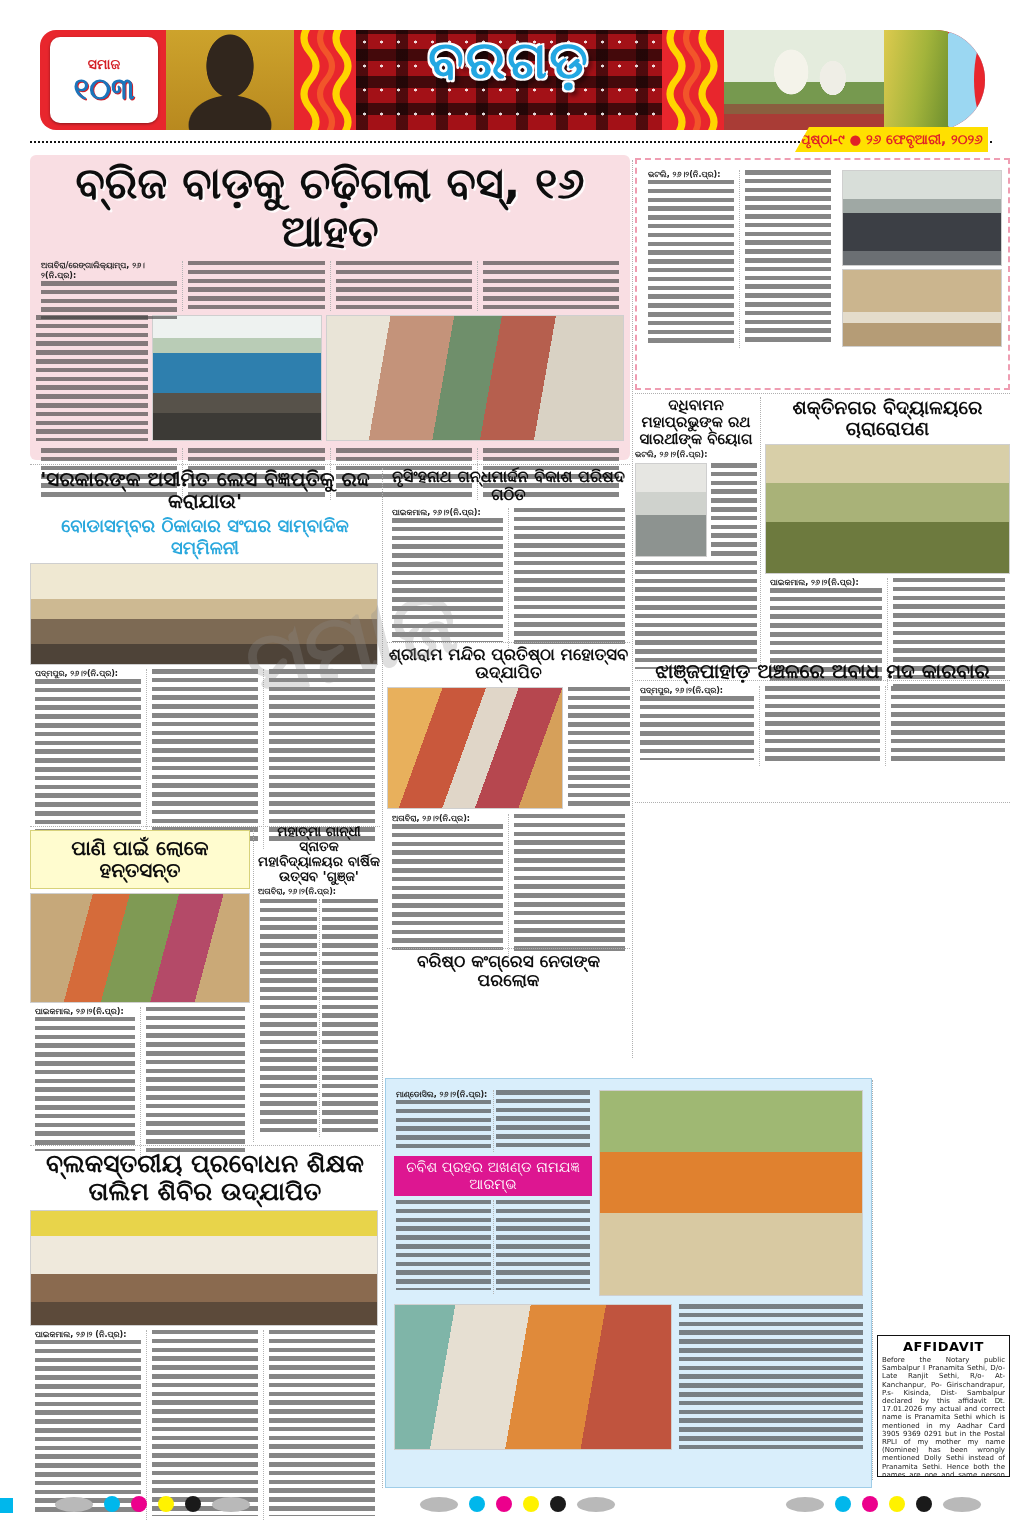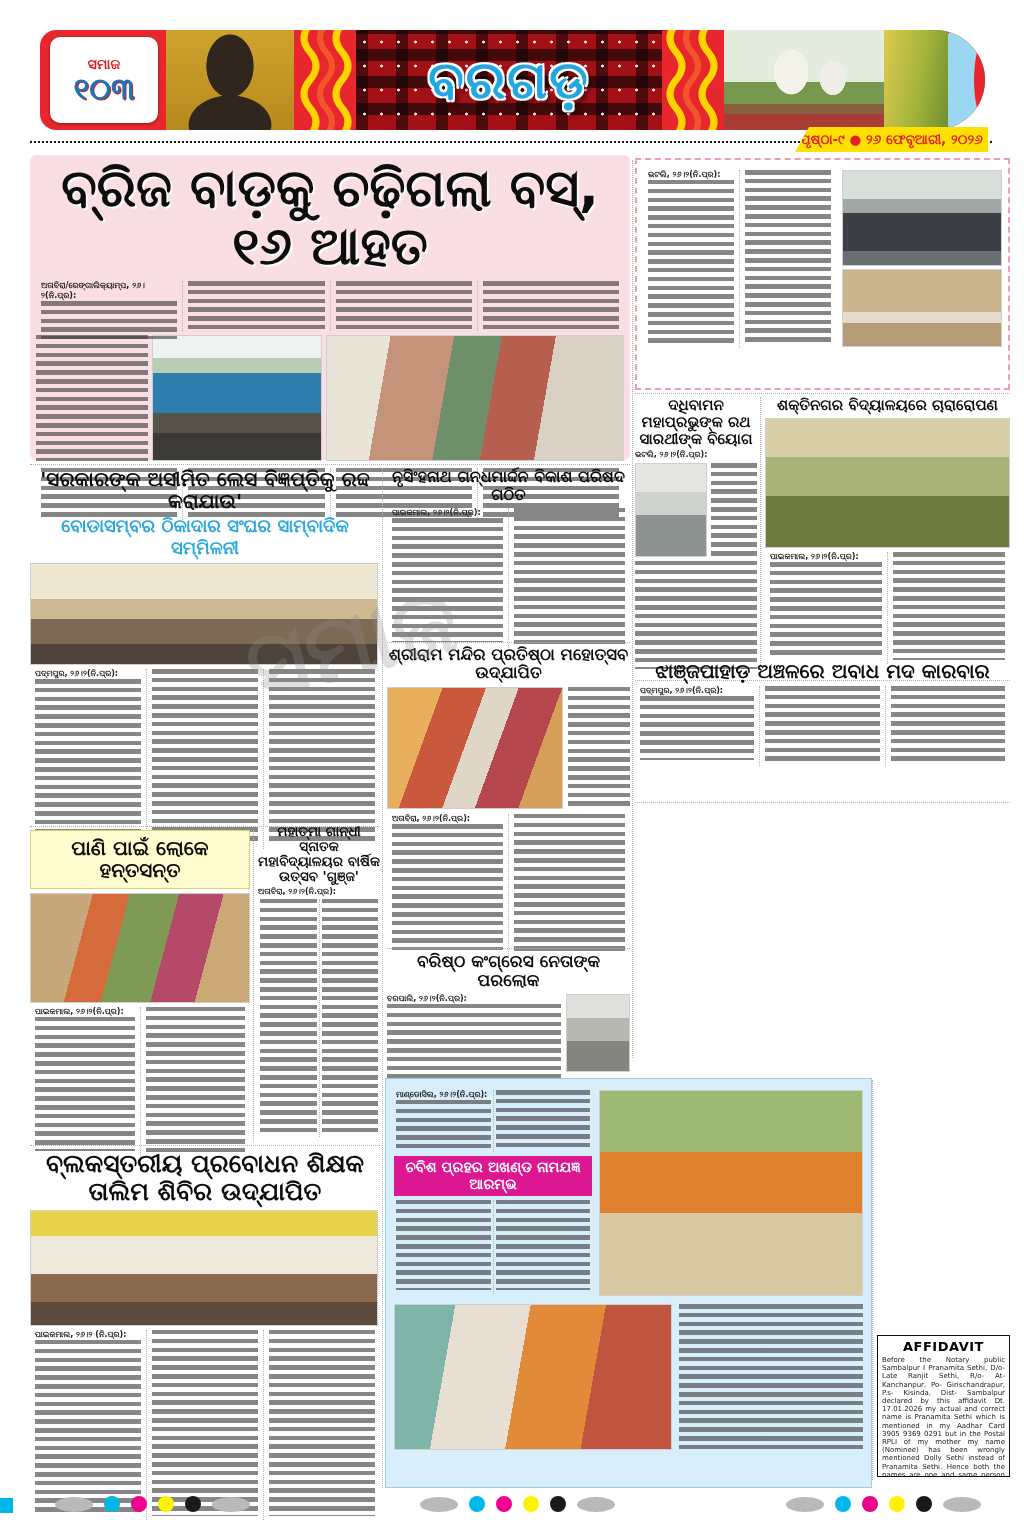--- a/index.html
+++ b/index.html
@@ -22,21 +22,21 @@
      background:
        radial-gradient(ellipse 24px 32px at 50% 36%, #31261d 97%, transparent),
        radial-gradient(ellipse 42px 30px at 50% 95%, #31261d 97%, transparent),
        linear-gradient(#cda32c,#b8891f); }
   .wave { top:0; width:60px; height:100px; }
   #ikat { left:316px; top:0; width:306px; height:100px;
      background:
        radial-gradient(circle 1.6px, rgba(255,255,255,.85) 0 1.2px, transparent 1.8px) 0 0/17px 24px,
        repeating-linear-gradient(90deg, rgba(10,5,5,.55) 0 12px, transparent 12px 40px),
        repeating-linear-gradient(0deg, #a31117 0 15px, #44090b 15px 27px);
-     display:flex; align-items:center; justify-content:center; }
+     display:flex; align-items:flex-start; justify-content:center; }
   #page-title { font-size:52px; font-weight:800; color:#23a7e2; letter-spacing:2px;
      text-shadow:-2px -2px 0 #fff, 2px -2px 0 #fff, -2px 2px 0 #fff, 2px 2px 0 #fff, 5px 5px 5px rgba(0,0,0,.55); }
   #temple { left:684px; top:0; width:160px; height:100px;
      background:
        radial-gradient(ellipse 26px 34px at 42% 42%, #f4f3ea 65%, transparent 67%),
        radial-gradient(ellipse 20px 26px at 68% 48%, #efeee6 65%, transparent 67%),
        linear-gradient(#e4ecdd 0 52%, #76994f 52% 74%, #8a5f3f 74% 84%, #a93c36 84%); }
   #paddy { left:844px; top:0; width:64px; height:100px;
      background:linear-gradient(100deg,#ddca4e,#a3b43b 55%,#6e8f2e); }
   #swoosh { left:896px; top:-16px; width:86px; height:132px; border-radius:50%; background:#9bd7f2; }
@@ -72,21 +72,21 @@
   .ph-water { background:linear-gradient(105deg,#c6a87a 0 25%, #d56b3a 25% 40%, #7f9a54 40% 60%, #b44a68 60% 78%, #caa977 78%); }
   .ph-procession { background:linear-gradient(#9fb873 0 30%, #e0812f 30% 60%, #d8c9a2 60%); }
   .ph-canopy { background:linear-gradient(100deg,#7fb5a8 0 20%, #e6dfd2 20% 45%, #e08a3a 45% 70%, #c0543e 70%); }
   .ph-classroom { background:linear-gradient(#e8d44a 0 22%, #efe9dc 22% 55%, #8a6a4f 55% 80%, #5c4a3a 80%); }
   .ph-oldwoman { background:linear-gradient(#9fa8a8 0 35%, #c76a84 35% 75%, #8a4a5e 75%); }
   .ph-portrait { background:linear-gradient(#e0e0dc 0 30%, #b8b8b2 30% 60%, #85857f 60%); }
 
   #watermark { left:245px; top:590px; font-size:92px; font-weight:800; color:rgba(140,140,140,.28);
      transform:rotate(-14deg); z-index:6; pointer-events:none; }
 
-  .magenta-box { background:#dd1691; color:#fff; font-weight:700; display:flex;
+  .magenta-box { background:#dd1691; color:#fff; font-weight:400; display:flex;
      align-items:center; justify-content:center; text-align:center; }
 
   
   .regrow { display:flex; align-items:center; gap:11px; }
   .reg-ellipse { width:38px; height:15px; border-radius:50%; background:#b9b9b9; }
   .reg-dot { width:16px; height:16px; border-radius:50%; }
 
   #affidavit { border:1.5px solid #111; background:#fff; padding:3px 4px; }
   #affidavit .aff-title { text-align:center; font-weight:800; font-size:13px; letter-spacing:.5px; }
   #affidavit .aff-body { font-size:7px; line-height:8.2px; text-align:justify; color:#222; margin-top:2px; }
@@ -123,21 +123,21 @@
       <div class="logo-name">ସମାଜ</div>
       <div class="logo-num">୧୦୩</div>
     </div>
   </div>
   <div class="abs" id="head-rule"></div>
   <div class="abs" id="page-tag">ପୃଷ୍ଠା-୯ ● ୨୬ ଫେବୃଆରୀ, ୨୦୨୬</div>
 
   <div class="abs" id="watermark">ସମାଜ</div>
 
   <div class="abs" style="left:30px; top:155px; width:600px; height:305px; background:#f9dee3; border-radius:6px; padding:4px 6px;">
-    <div class="headline" style="font-size:52px; text-shadow:2px 2px 0 rgba(255,255,255,.85);">ବ୍ରିଜ ବାଡ଼କୁ ଚଢ଼ିଗଲା ବସ୍, ୧୬ ଆହତ</div>
+    <div class="headline" style="font-size:43px; text-shadow:2px 2px 0 rgba(255,255,255,.85);">ବ୍ରିଜ ବାଡ଼କୁ ଚଢ଼ିଗଲା ବସ୍, ୧୬ ଆହତ</div>
     <div class="cols" style="margin-top:6px; height:50px;">
       <div class="col">
           <div class="dateline">ଅତାବିରା/ରେଙ୍ଗାଲିକ୍ୟାମ୍ପ, ୨୬।୨(ନି.ପ୍ର):</div>
         <div class="sim" style="height:38px;"></div>
         </div>
       <div class="col">
           <div class="sim" style="height:48px;"></div>
         </div>
       <div class="col">
           <div class="sim" style="height:48px;"></div>
@@ -192,21 +192,21 @@
     <div class="headline" style="font-size:15px;">ଦଧିବାମନ ମହାପ୍ରଭୁଙ୍କ ରଥ ସାରଥୀଙ୍କ ବିୟୋଗ</div>
     <div class="dateline" style="margin-top:3px;">ଭଟଲି, ୨୬।୨(ନି.ପ୍ର):</div>
     <div style="display:flex; gap:4px; margin-top:3px;">
       <div class="photo ph-oldman" style="width:72px; height:94px;"></div>
       <div class="sim" style="flex:1; height:94px;"></div>
     </div>
     <div class="sim" style="height:108px; margin-top:4px;"></div>
   </div>
   <div class="abs vrule" style="left:760px; top:397px; height:278px;"></div>
   <div class="abs" style="left:765px; top:397px; width:245px; height:278px;">
-    <div class="headline" style="font-size:15px;">ଶକ୍ତିନଗର ବିଦ୍ୟାଳୟରେ ଚାରାରୋପଣ</div>
+    <div class="headline" style="font-size:19px;">ଶକ୍ତିନଗର ବିଦ୍ୟାଳୟରେ ଚାରାରୋପଣ</div>
     <div class="photo ph-plantation" style="width:245px; height:130px; margin-top:4px;"></div>
     <div class="cols" style="height:112px; margin-top:4px;">
       <div class="col">
           <div class="dateline">ପାଇକମାଲ, ୨୬।୨(ନି.ପ୍ର):</div>
         <div class="sim" style="height:96px;"></div>
         </div>
       <div class="col">
           <div class="sim" style="height:108px;"></div>
         </div>
     </div>
@@ -309,27 +309,20 @@
         </div>
       <div class="col" style="padding:0 2px;">
           <div class="sim" style="height:234px;"></div>
         </div>
     </div>
   </div>
 
   <div class="abs hrule" style="left:387px; top:948px; width:243px;"></div>
   <div class="abs" style="left:387px; top:952px; width:243px; height:122px;">
     <div class="headline" style="font-size:17px;">ବରିଷ୍ଠ କଂଗ୍ରେସ ନେତାଙ୍କ ପରଲୋକ</div>
-    <div style="display:flex; gap:5px; margin-top:4px;">
-      <div style="flex:1;">
-          <div class="dateline">ବରପାଲି, ୨୬।୨(ନି.ପ୍ର):</div>
-        <div class="sim" style="height:76px;"></div>
-        </div>
-      <div class="photo ph-portrait" style="width:64px; height:78px;"></div>
-    </div>
   </div>
 
   <div class="abs" style="left:385px; top:1078px; width:487px; height:410px; background:#d9eefb; border:1px solid #9fcde8; padding:5px 8px;">
     <div style="display:flex; gap:7px; margin-top:6px; height:208px;">
       <div style="width:198px;">
         <div class="cols" style="height:62px;">
           <div class="col" style="padding:0 2px;">
               <div class="dateline">ମାଣ୍ଡୋସିଲ, ୨୬।୨(ନି.ପ୍ର):</div>
             <div class="sim" style="height:48px;"></div>
             </div>

